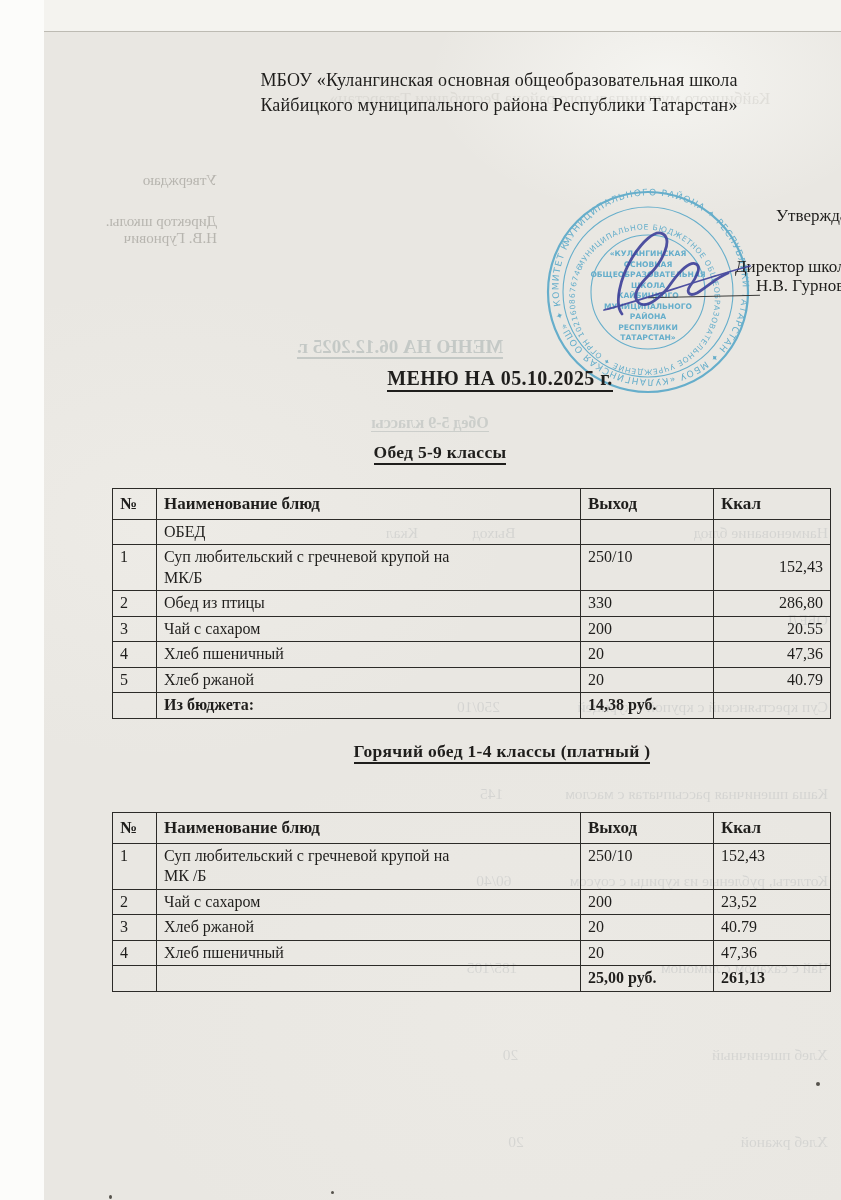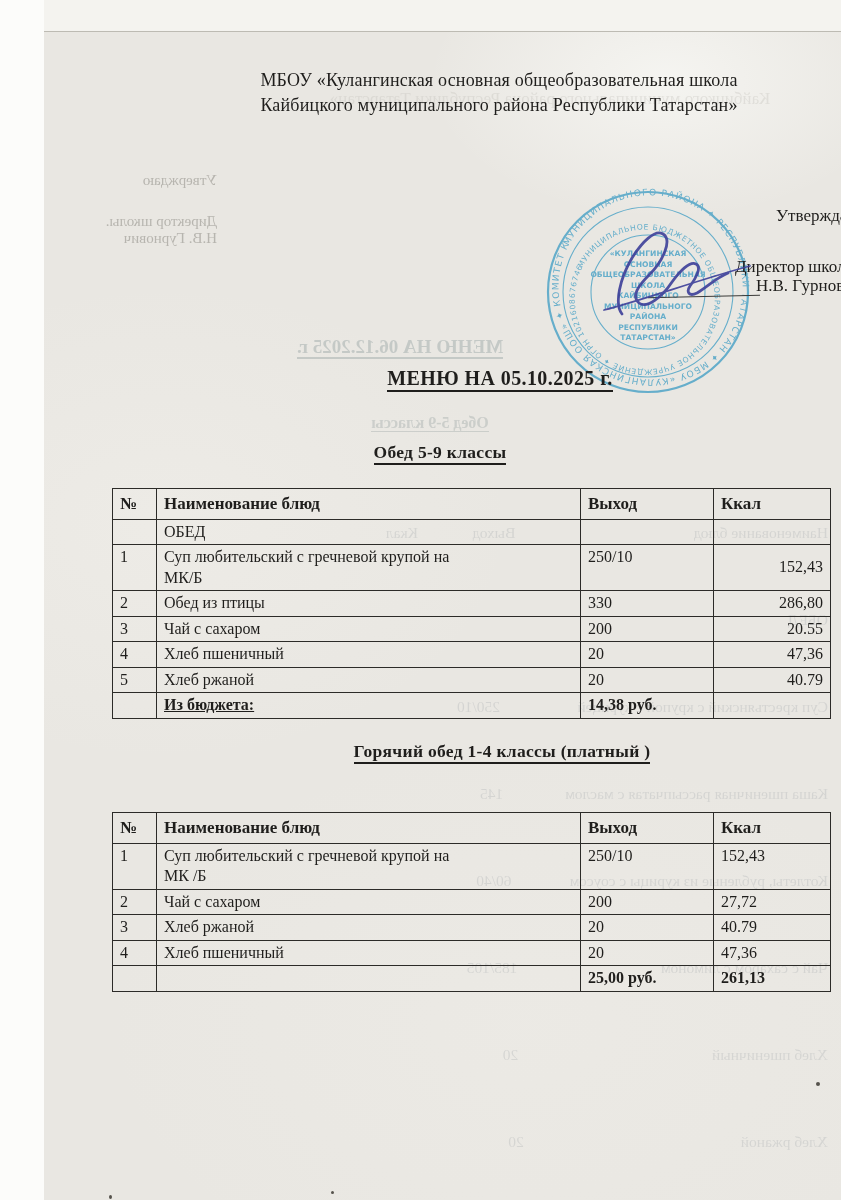--- a/index.html
+++ b/index.html
@@ -46,21 +46,21 @@
   .menu-table td, .menu-table th {
     border:1.6px solid #2c2b28; padding:2px 7px; font-size:16px; line-height:1.28;
     vertical-align:top; text-align:left; overflow:hidden;
   }
   .menu-table th { font-size:17px; font-weight:bold; padding:4px 7px; }
   .menu-table .c-out { }
   .t1 .c-kcal { text-align:right; }
   .t2 .c-kcal { text-align:left; }
   .t1 .c-kcal-mid { vertical-align:middle; }
   .row-bold td { font-weight:bold; }
-  .indent { padding-left:34px;text-decoration:underline; }
+  .indent { padding-left:34px; }
   .tall-pad { padding-bottom:14px; }
 
   
   .stamp { left:542px; top:186px; width:212px; height:212px; opacity:.82; }
   .stamp text { fill:#4aa2c6; font-family:"DejaVu Sans","Liberation Sans",sans-serif; }
   .signature { left:592px; top:216px; width:170px; height:108px; }
   .bleed-header { left:310px; top:86px; width:480px; font-size:17px; line-height:26px; opacity:.35; color:#c3c1bb; }
   .bleed-approve { left:72px; top:172px; width:145px; font-size:15px; color:#b7b5af; text-align:left; }
   .bleed-approve .gap { height:24px; }
   .bleed-menu-title { left:255px; top:336px; width:290px; font-size:19px; font-weight:bold; color:#bcc2c0; opacity:.8; }
@@ -238,21 +238,21 @@
     <td>1</td>
     <td class="pre-line tall-pad">Суп любительский с гречневой крупой на
 МК /Б</td>
     <td class="c-out">250/10</td>
     <td class="c-kcal">152,43</td>
   </tr>
   <tr>
     <td>2</td>
     <td>Чай с сахаром</td>
     <td class="c-out">200</td>
-    <td class="c-kcal">27,72</td>
+    <td class="c-kcal">23,52</td>
   </tr>
   <tr>
     <td>3</td>
     <td>Хлеб ржаной</td>
     <td class="c-out">20</td>
     <td class="c-kcal">40.79</td>
   </tr>
   <tr>
     <td>4</td>
     <td>Хлеб пшеничный</td>

